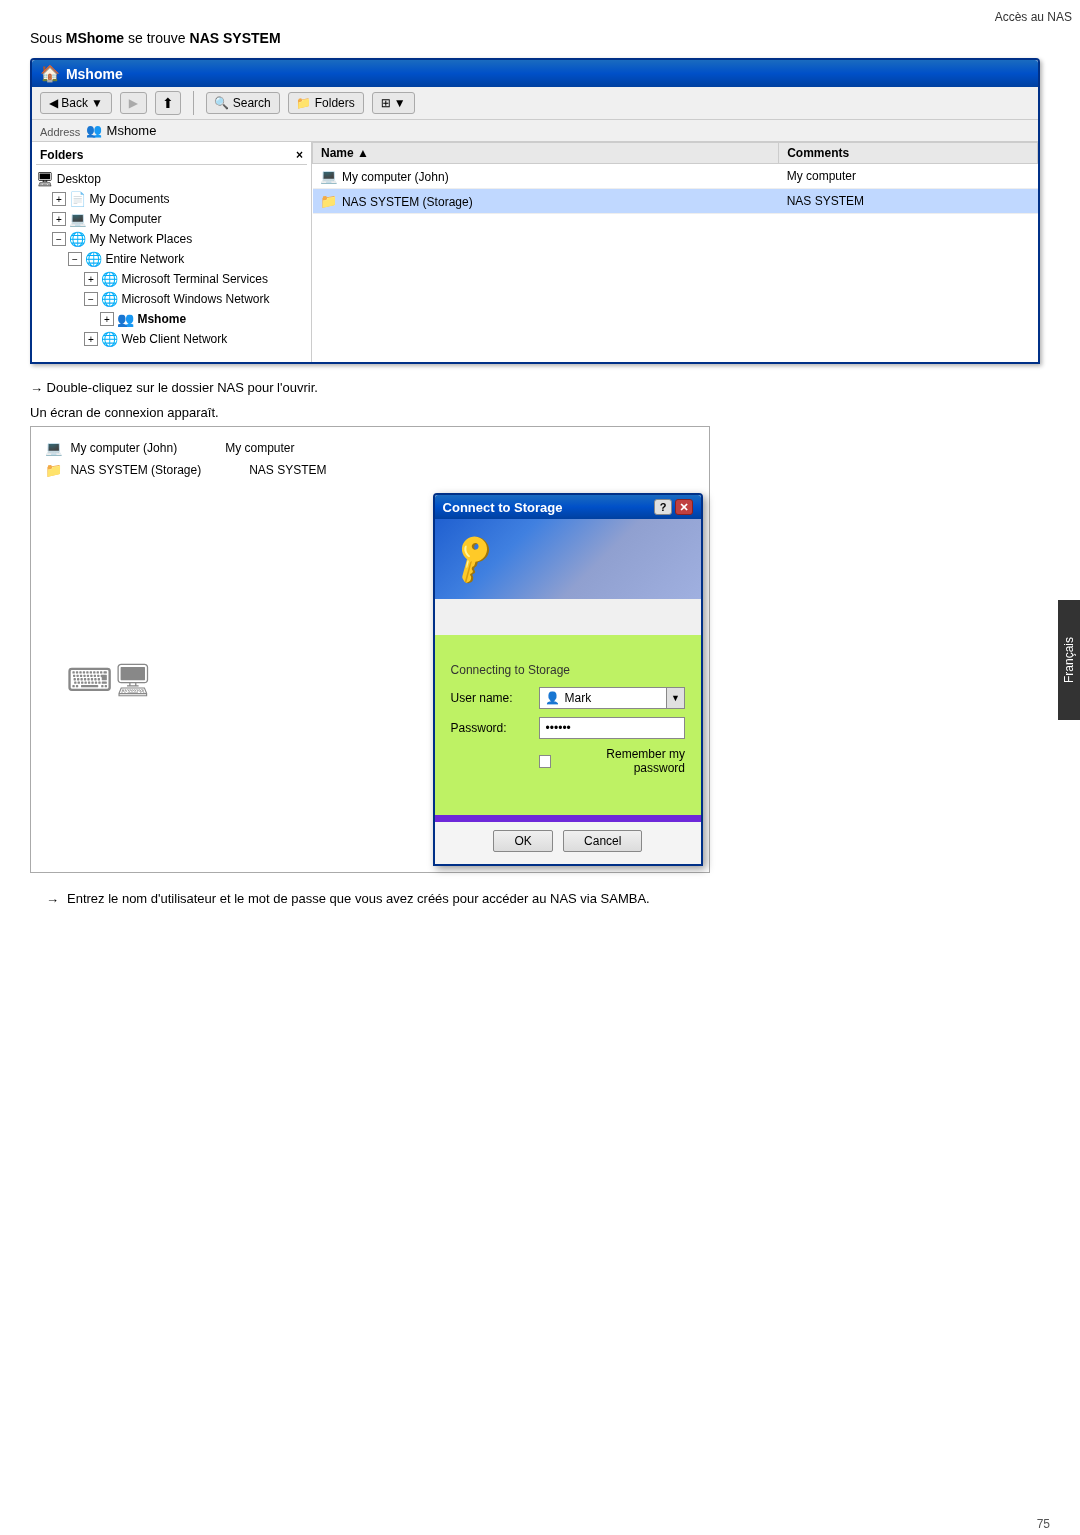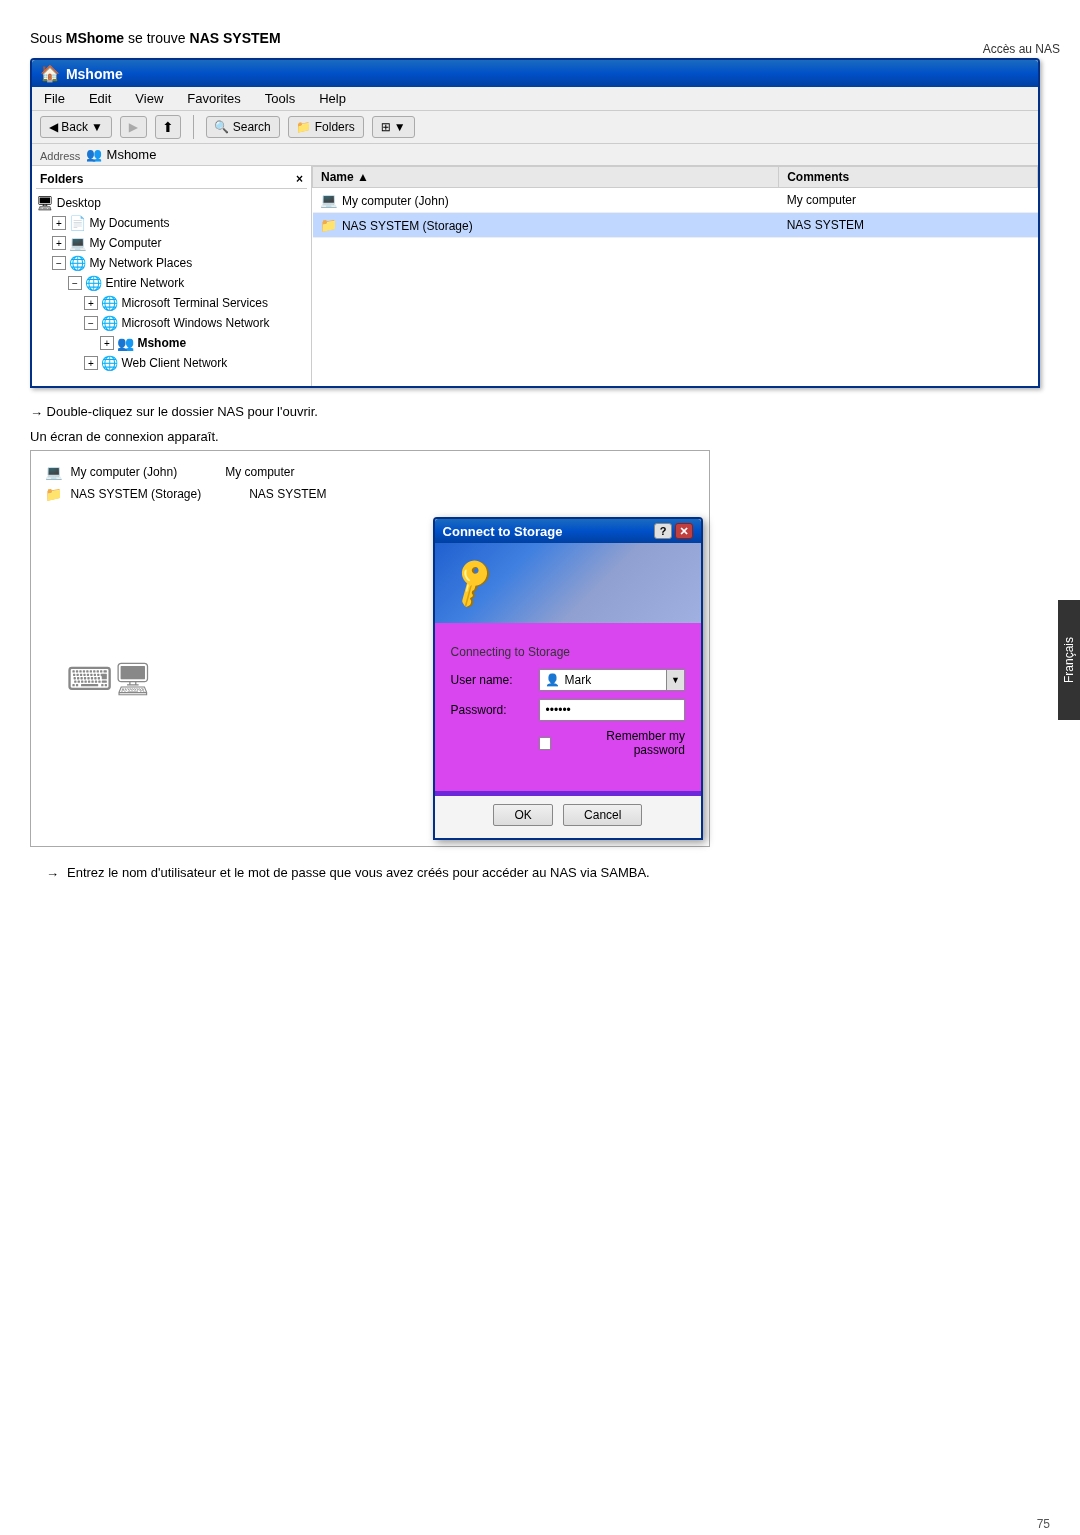--- a/index.html
+++ b/index.html
@@ -10,24 +10,23 @@
       font-family: Arial, sans-serif;
       font-size: 14px;
       color: #000;
       position: relative;
     }
 
     
     .top-right-label {
       position: absolute;
       top: 10px;
-      right: 20px;
+      right: 8px;
       font-size: 12px;
       color: #333;
-      margin-top: 32px;
     }
 
     
     .right-sidebar-tab {
       position: absolute;
       right: 0;
       top: 600px;
       width: 22px;
       height: 120px;
       background: #333;
@@ -288,22 +287,23 @@
       align-items: center;
       padding: 8px 16px;
     }
     .dialog-key-icon {
       font-size: 36px;
       transform: rotate(-30deg);
       display: inline-block;
       color: #c8a040;
     }
     .dialog-form {
-      padding: 22px 16px;
-      background: #d946ef;
+      padding: 28px 16px;
+      background: #bef264;
+      margin-top: 36px;
     }
     .dialog-subtitle {
       font-size: 12px;
       margin-bottom: 10px;
       color: #333;
     }
     .dialog-field {
       display: flex;
       align-items: center;
       margin-bottom: 8px;
@@ -368,21 +368,21 @@
       border: 1px solid #888;
       background: white;
       display: inline-block;
     }
     .dialog-footer {
       display: flex;
       justify-content: center;
       gap: 10px;
       padding: 8px 16px 12px;
       background: #f4f4f4;
-      border-top: 5px solid #6d28d9;
+      border-top: 7px solid #6d28d9;
     }
     .dialog-footer-btn {
       border: 1px solid #888;
       background: linear-gradient(180deg, #f0f0f0, #dcdcdc);
       padding: 3px 20px;
       font-size: 12px;
       cursor: pointer;
       border-radius: 2px;
       min-width: 60px;
       text-align: center;
@@ -427,28 +427,20 @@
     <span>Sous </span><strong>MShome</strong><span> se trouve </span><strong>NAS SYSTEM</strong>
   </p>
 
   <div class="explorer-window">
 
     <div class="explorer-titlebar">
       <span class="title-icon">🏠</span>
       <span>Mshome</span>
     </div>
 
-    <div class="explorer-menubar">
-      <span>File</span>
-      <span>Edit</span>
-      <span>View</span>
-      <span>Favorites</span>
-      <span>Tools</span>
-      <span>Help</span>
-    </div>
 
     <div class="explorer-toolbar">
       <div class="toolbar-btn">
         <span>◀</span>
         <span>Back</span>
         <span>▼</span>
       </div>
       <div class="toolbar-btn">
         <span style="color:#aaa;">▶</span>
       </div>

